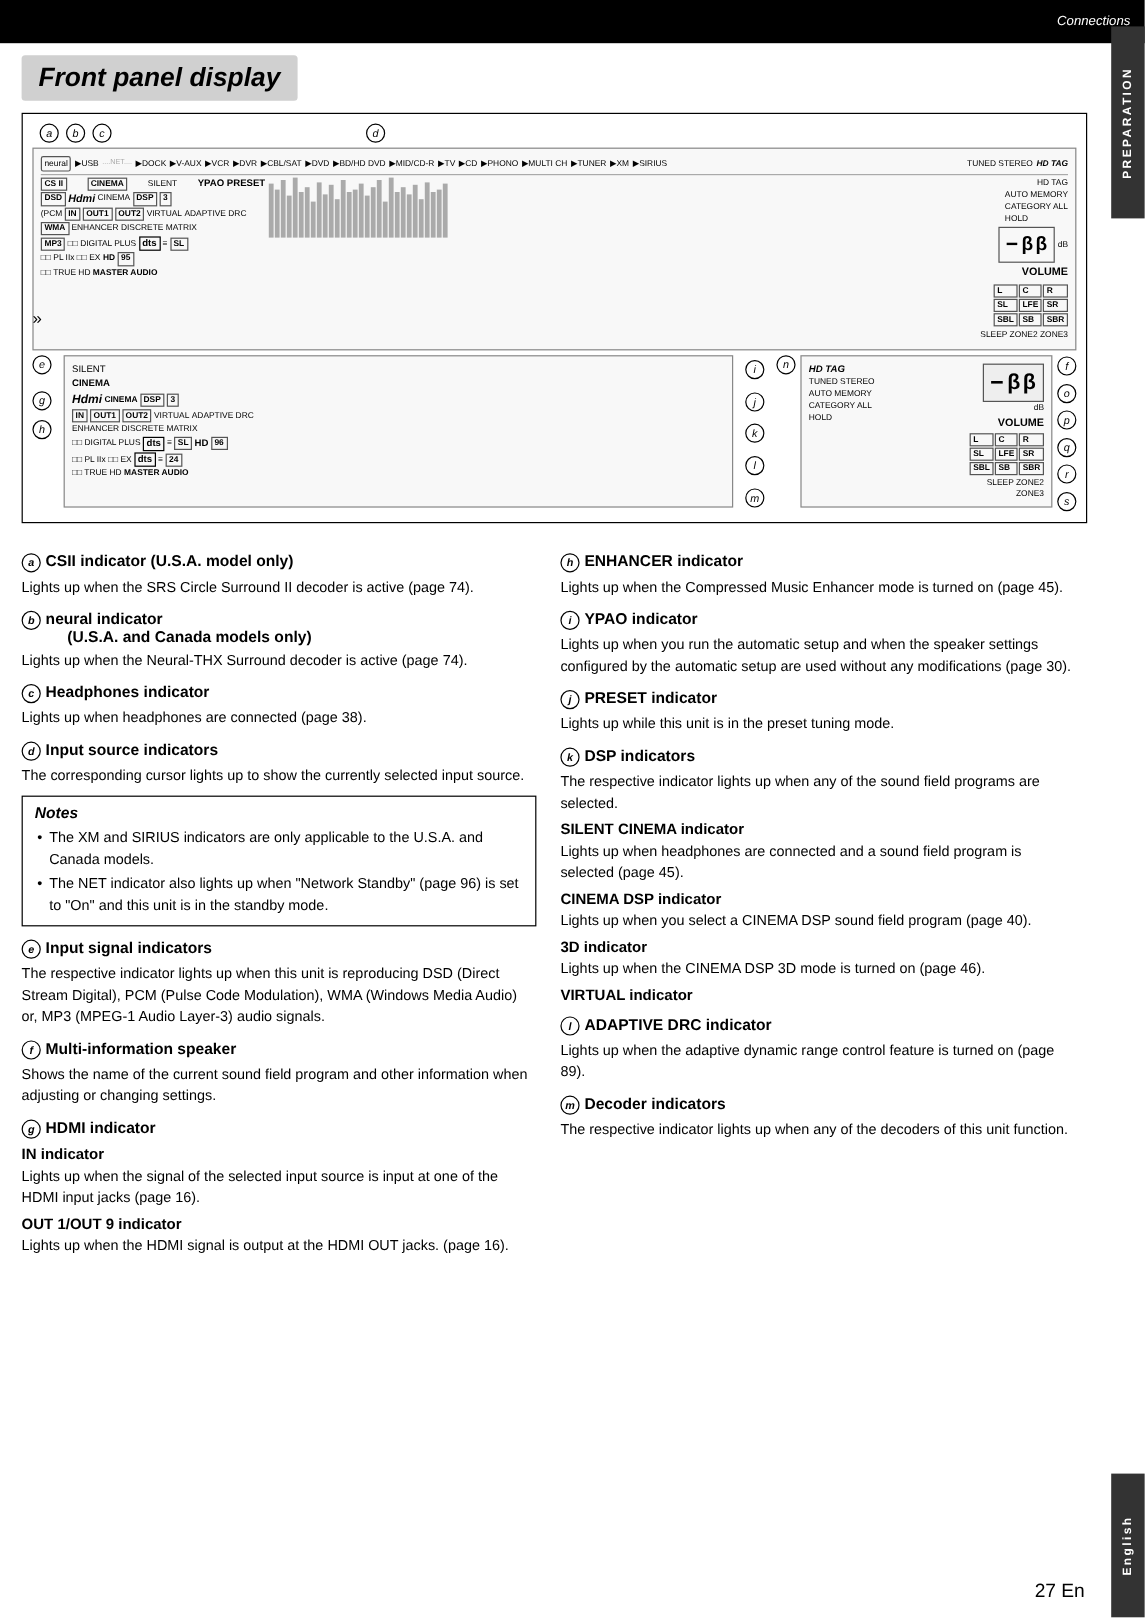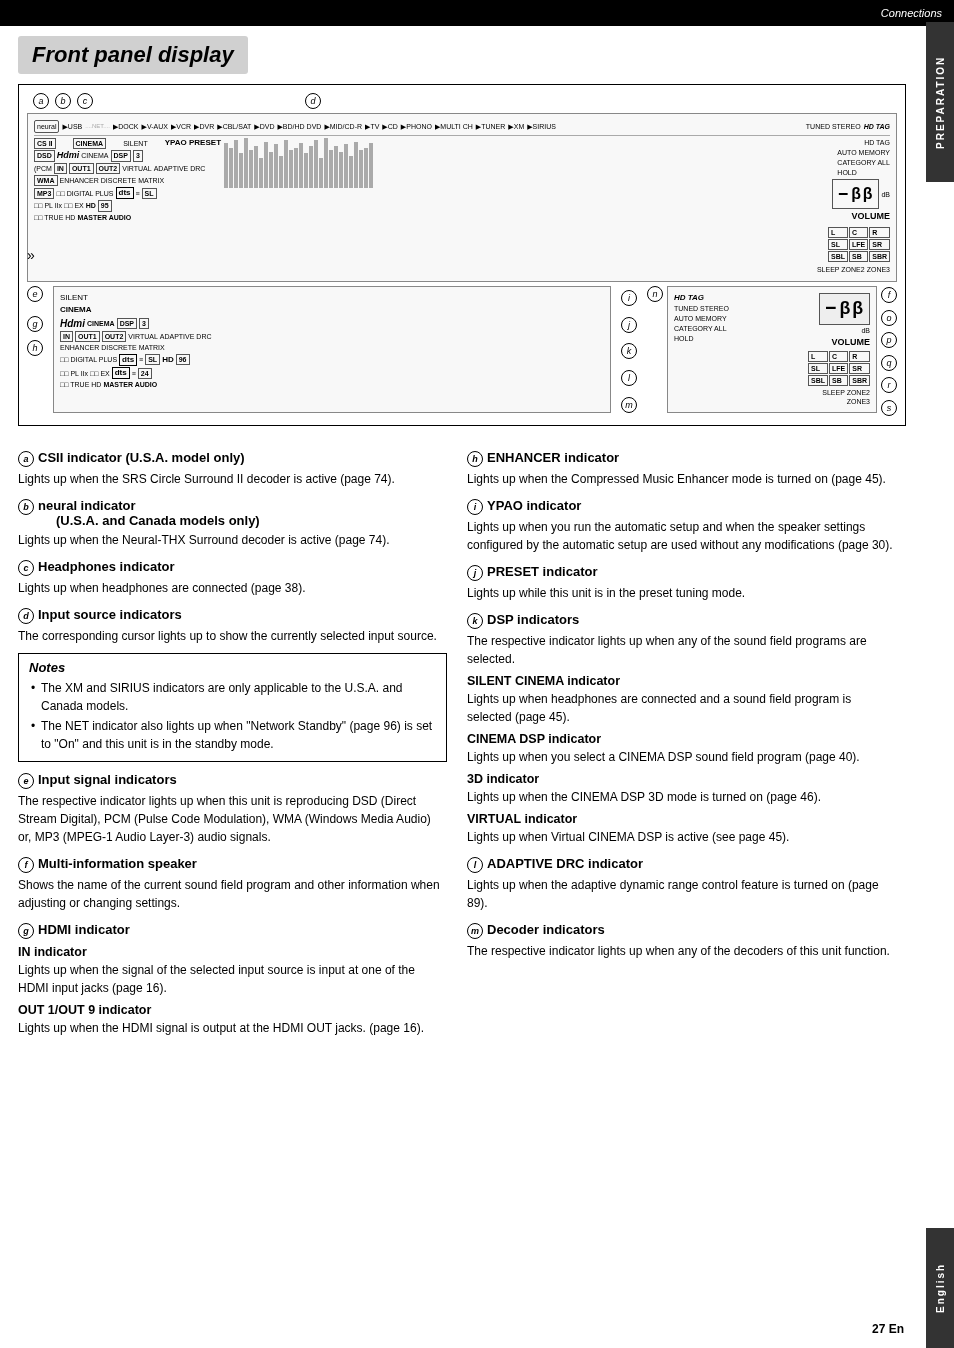--- a/index.html
+++ b/index.html
@@ -9,21 +9,21 @@
       background: #fff;
       font-family: Arial, Helvetica, sans-serif;
       font-size: 13px;
       color: #000;
       position: relative;
     }
 
     
     .top-bar {
       background: #000;
-      height: 26px;
+      height: 36px;
       display: flex;
       align-items: center;
       justify-content: flex-end;
       padding-right: 12px;
     }
     .top-bar span {
       color: #fff;
       font-size: 11px;
       font-style: italic;
     }
@@ -68,22 +68,22 @@
       display: flex;
       align-items: center;
       justify-content: center;
     }
 
     
     .page-number {
       position: absolute;
       bottom: 12px;
       right: 50px;
-      font-size: 12px;
-      font-weight: bold;
+      font-size: 16px;
+      font-weight: normal;
     }
 
     
     .main-content {
       padding: 10px 18px 40px 18px;
       margin-right: 30px;
     }
 
     
     .page-title {
@@ -617,21 +617,20 @@
         <div class="sub-sub-heading">SILENT CINEMA indicator</div>
         <div class="body-text">Lights up when headphones are connected and a sound field program is selected (page 45).</div>
 
         <div class="sub-sub-heading">CINEMA DSP indicator</div>
         <div class="body-text">Lights up when you select a CINEMA DSP sound field program (page 40).</div>
 
         <div class="sub-sub-heading">3D indicator</div>
         <div class="body-text">Lights up when the CINEMA DSP 3D mode is turned on (page 46).</div>
 
         <div class="sub-sub-heading">VIRTUAL indicator</div>
-        <div class="body-text">Lights up when Virtual CINEMA DSP is active (see page 45).</div>
       </div>
 
       <div class="col-section">
         <div class="section-heading">
           <span class="circle">l</span>
           <span>ADAPTIVE DRC indicator</span>
         </div>
         <div class="body-text">Lights up when the adaptive dynamic range control feature is turned on (page 89).</div>
       </div>
 

